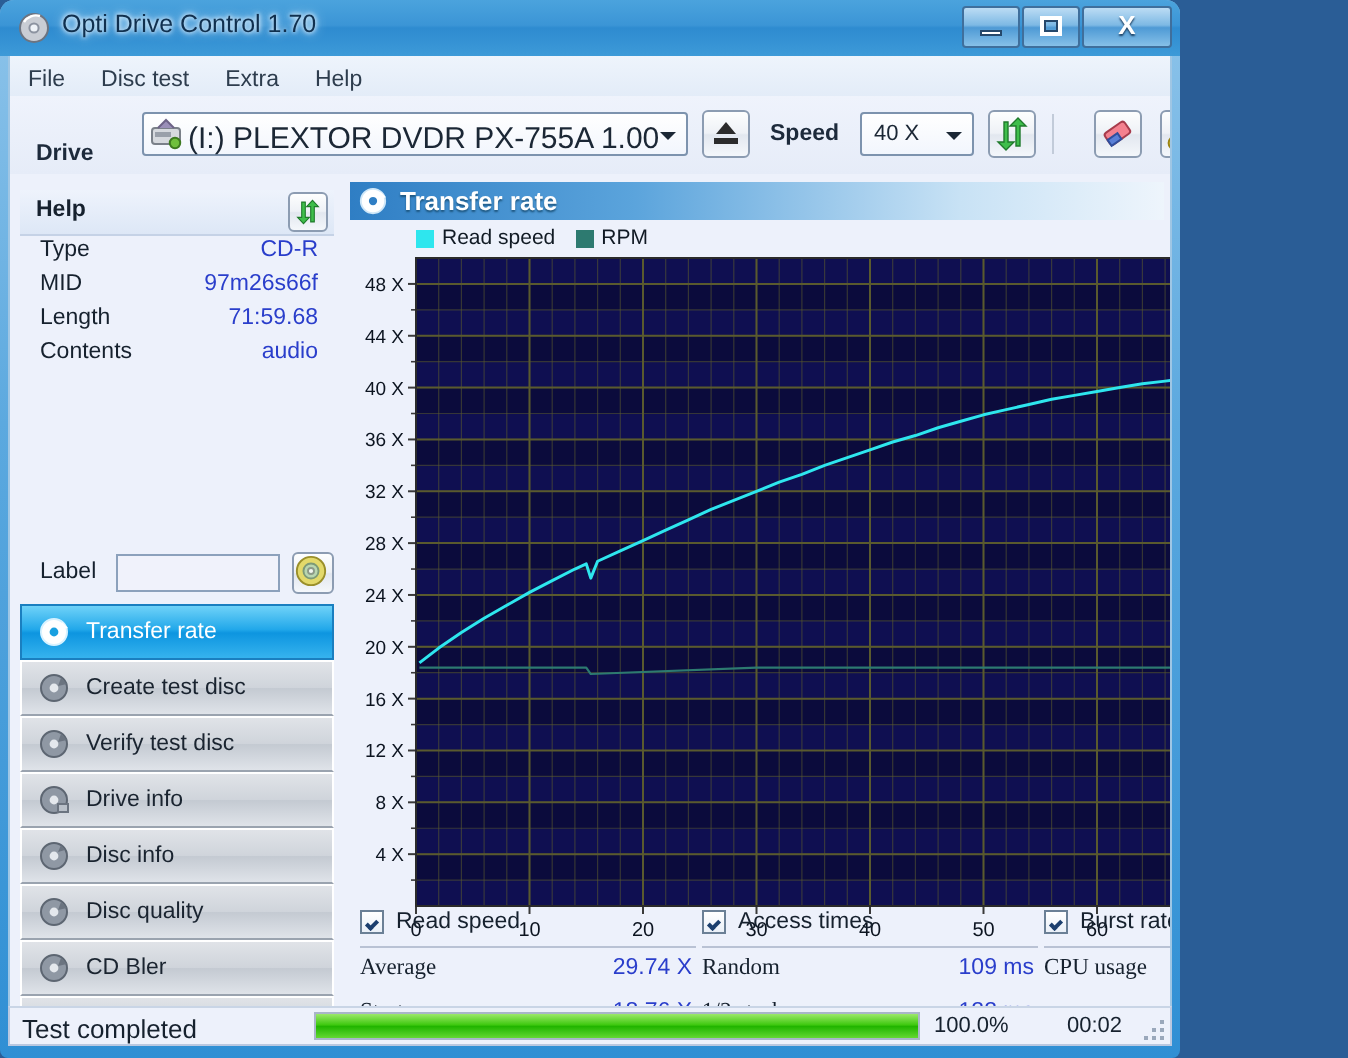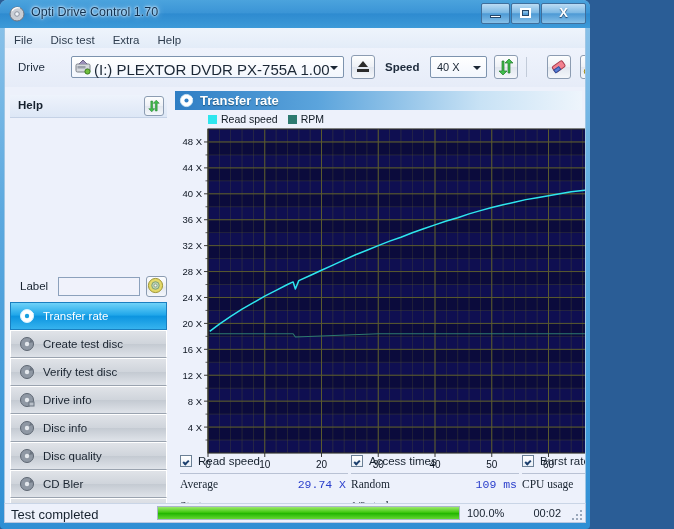--- a/index.html
+++ b/index.html
@@ -77,22 +77,22 @@
     border-left: 1px solid #9fc6e4; border-right: 1px solid #9fc6e4;
     overflow: hidden;
   }
   
   .drivebar {
     position: absolute; left: 0; top: 0; width: 100%; height: 39px;
     background: linear-gradient(180deg,#eff3fc 0%, #e6ecf8 100%);
     border-bottom: 1px solid #b9c8e0;
   }
   .lbl-drive {
-    position: absolute; left: 13px; top: 13px; font-size: 11.5px;
-    font-weight: normal; color: #1d2a3b;
+    position: absolute; left: 13px; top: 23px; font-size: 11.5px;
+    font-weight: bold; color: #1d2a3b;
   }
   .drive-combo {
     position: absolute; left: 66px; top: 8px; width: 273px; height: 22px;
     background: linear-gradient(180deg,#ffffff 0%, #f2f6fd 100%);
     border: 1px solid #7d93ae; border-radius: 2px; box-sizing: border-box;
   }
   .drive-combo .dicon {
     position: absolute; left: 3px; top: 2px; width: 16px; height: 16px;
   }
   .drive-combo .dtext {
@@ -255,21 +255,21 @@
     position: absolute; left: 18px; top: 2px; font-size: 11.5px; color: #16212e;
   }
   .stat-head .hv {
     position: absolute; right: 2px; top: 2px; font-size: 11.5px; color: #2a3ecb;
   }
   .stat-row { position: relative; height: 22px; }
   .stat-row .k {
     position: absolute; left: 0; top: 4px; font-size: 11.5px; color: #16212e; font-family: Liberation Serif, serif;
   }
   .stat-row .v {
-    position: absolute; right: 2px; top: 4px; font-size: 11.5px; color: #2a3ecb; font-family: Liberation Mono, monospace;
+    position: absolute; right: 2px; top: 4px; font-size: 11.5px; color: #2a3ecb;
   }
   .act-btn {
     position: absolute; right: 2px; width: 72px; height: 21px;
     background: linear-gradient(180deg,#fbfcfd 0%, #eceff4 48%, #dfe4ec 52%, #f2f5f9 100%);
     border: 1px solid #8c9cb2; border-radius: 3px; box-sizing: border-box;
     text-align: center; line-height: 19px; font-size: 11.5px; color: #16212e;
   }
   .btn-full { top: 42px; }
   
   .statusbar {
@@ -405,20 +405,38 @@
       <div class="sec-header disc-header">
         <div class="sh-text">Help</div>
         <div class="disc-refresh">
           <svg viewBox="0 0 20 20" width="18" height="18">
             <path d="M6.5 4.5 L6.5 13 L4.2 13 L7.5 16.5 L10.8 13 L8.5 13 L8.5 4.5 Z" fill="#3fbe4b" stroke="#1f7a2b" stroke-width="0.6"></path>
             <path d="M13.5 15.5 L13.5 7 L15.8 7 L12.5 3.5 L9.2 7 L11.5 7 L11.5 15.5 Z" fill="#3fbe4b" stroke="#1f7a2b" stroke-width="0.6"></path>
           </svg>
         </div>
       </div>
 
+      <div class="disc-rows">
+        <div class="disc-row">
+          <span class="k">Type</span>
+          <span class="v">CD-R</span>
+        </div>
+        <div class="disc-row">
+          <span class="k">MID</span>
+          <span class="v">97m26s66f</span>
+        </div>
+        <div class="disc-row">
+          <span class="k">Length</span>
+          <span class="v">71:59.68</span>
+        </div>
+        <div class="disc-row">
+          <span class="k">Contents</span>
+          <span class="v">audio</span>
+        </div>
+      </div>
 
       <div class="label-row">
         <span class="k">Label</span>
         <input class="label-input" type="text" value="" style="">
         <div class="label-disc-btn">
           <svg viewBox="0 0 18 18" width="17" height="17">
             <circle cx="9" cy="9" r="7.5" fill="#e3d96a" stroke="#9a8f2a"></circle>
             <circle cx="9" cy="9" r="4" fill="#b9d6b0" stroke="#7d9a76"></circle>
             <circle cx="9" cy="9" r="1.6" fill="#f4f7f2" stroke="#8c9a88"></circle>
           </svg>

